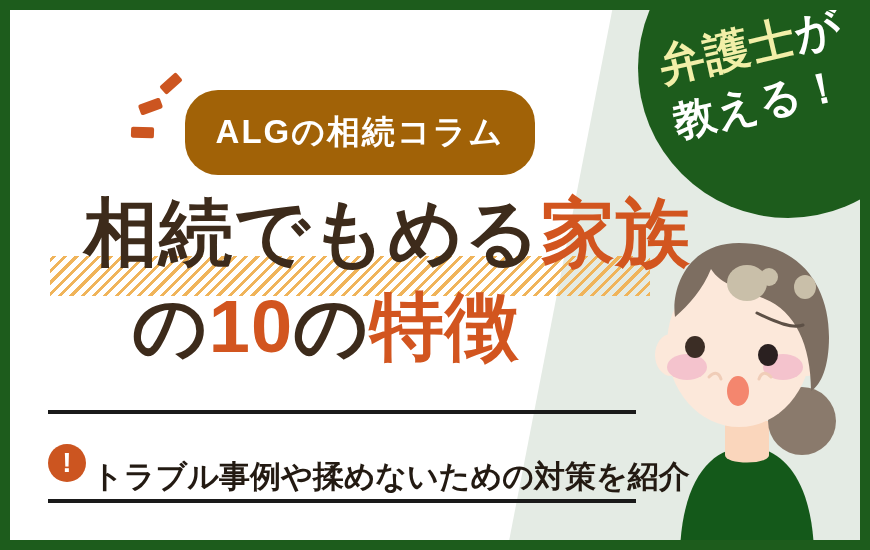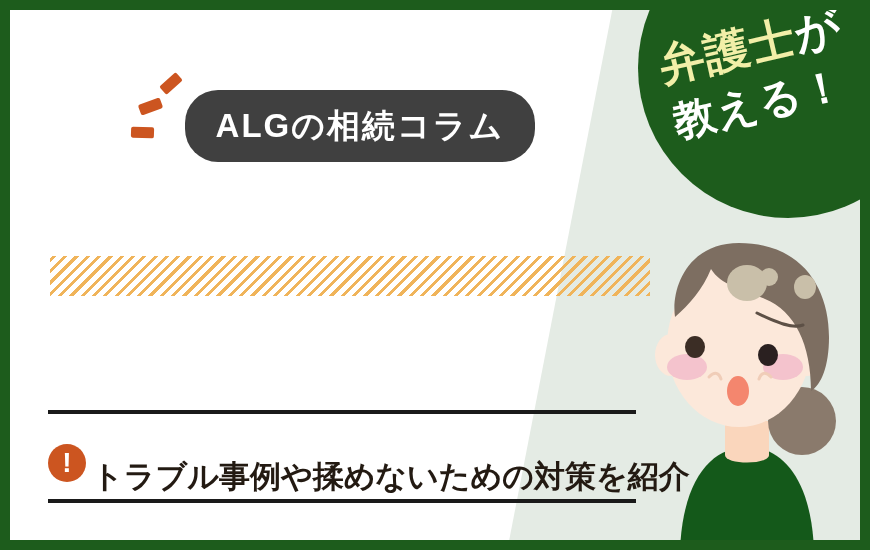--- a/index.html
+++ b/index.html
@@ -107,23 +107,23 @@
   .spark.s1 { left: 150px; top: 68px;  width: 22px; height: 11px; transform: rotate(-42deg); }
   .spark.s2 { left: 129px; top: 91px;  width: 23px; height: 11px; transform: rotate(-20deg); }
   .spark.s3 { left: 121px; top: 117px; width: 23px; height: 11px; transform: rotate(2deg); }
 
   
   .pill {
     position: absolute;
     left: 175px;
     top: 80px;
     width: 350px;
-    height: 72px;
+    height: 85px;
     border-radius: 33px;
-    background: #404040;
+    background: #a16207;
     color: #ffffff;
     display: flex;
     align-items: center;
     justify-content: center;
     font-size: 33px;
     font-weight: bold;
     letter-spacing: 2px;
     box-sizing: border-box;
   }
 
@@ -223,20 +223,28 @@
     <div class="stripe-band"></div>
 
     <div class="spark s1"></div>
     <div class="spark s2"></div>
     <div class="spark s3"></div>
 
     <div class="pill">
       <span>ALGの相続コラム</span>
     </div>
 
+    <div class="headline">
+      <div class="hl-line l1">
+        <span class="dark">相続でもめる</span><span class="orange">家族</span>
+      </div>
+      <div class="hl-line l2">
+        <span class="dark">の</span><span class="orange">10</span><span class="dark">の</span><span class="orange">特徴</span>
+      </div>
+    </div>
 
     <div class="rule top"></div>
     <div class="rule bottom"></div>
 
     <div class="subtitle-row">
       <div class="excl-icon">
         <span>!</span>
       </div>
       <div class="subtitle-text">トラブル事例や揉めないための対策を紹介</div>
     </div>

